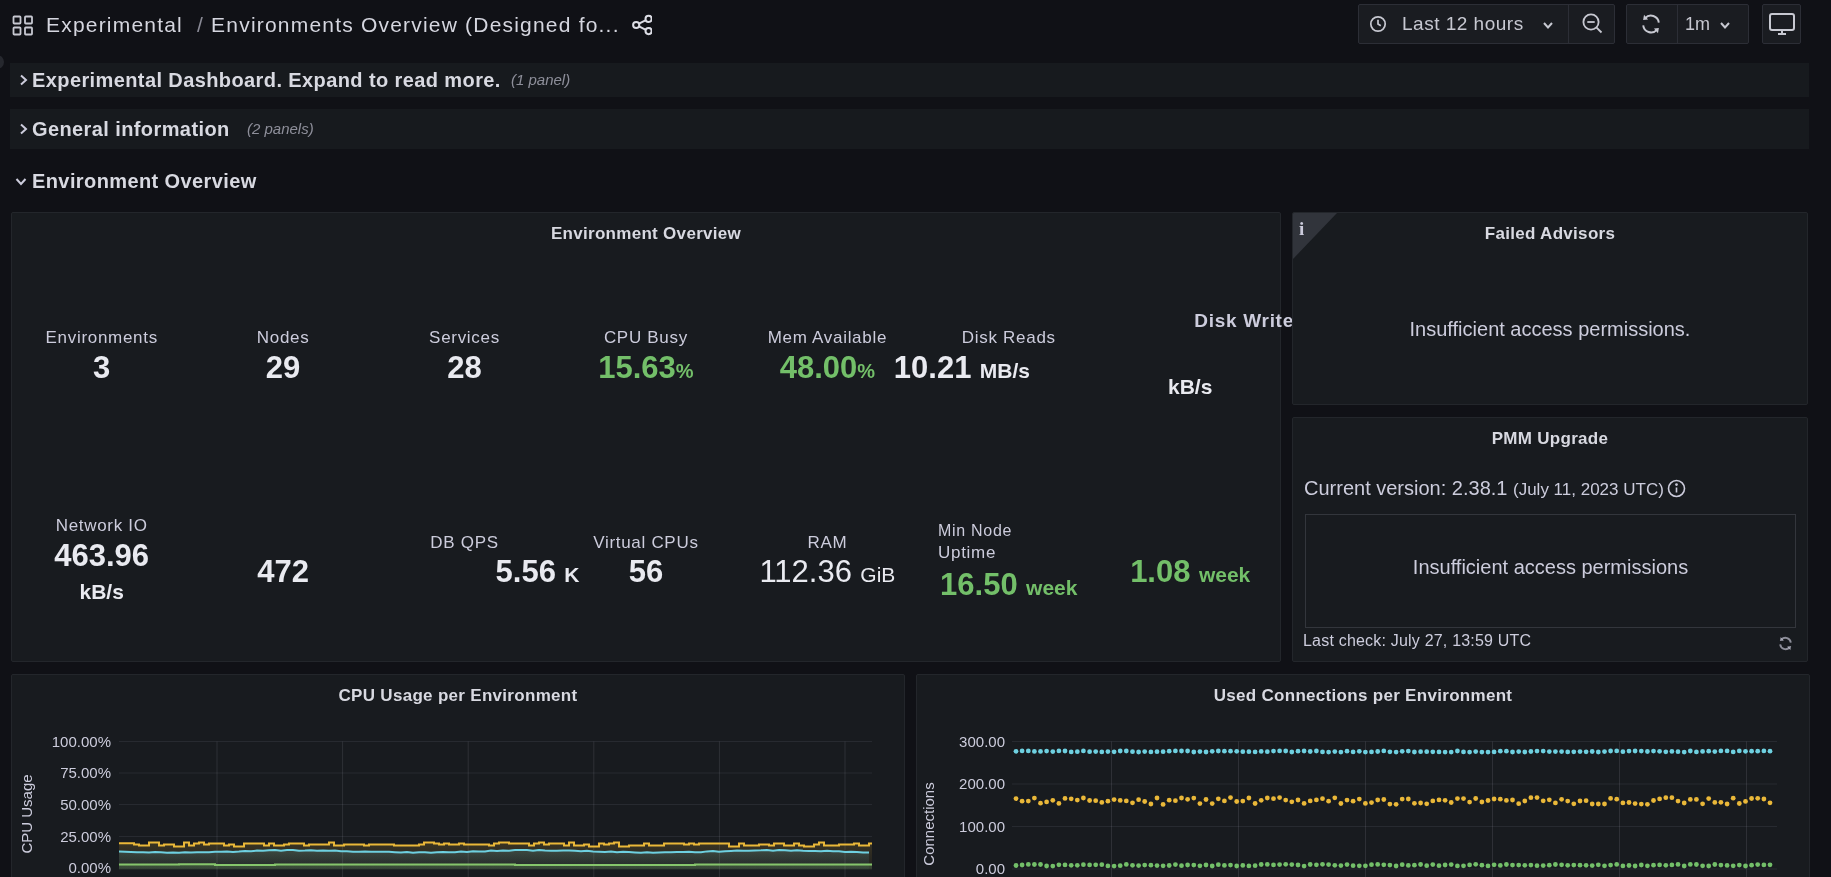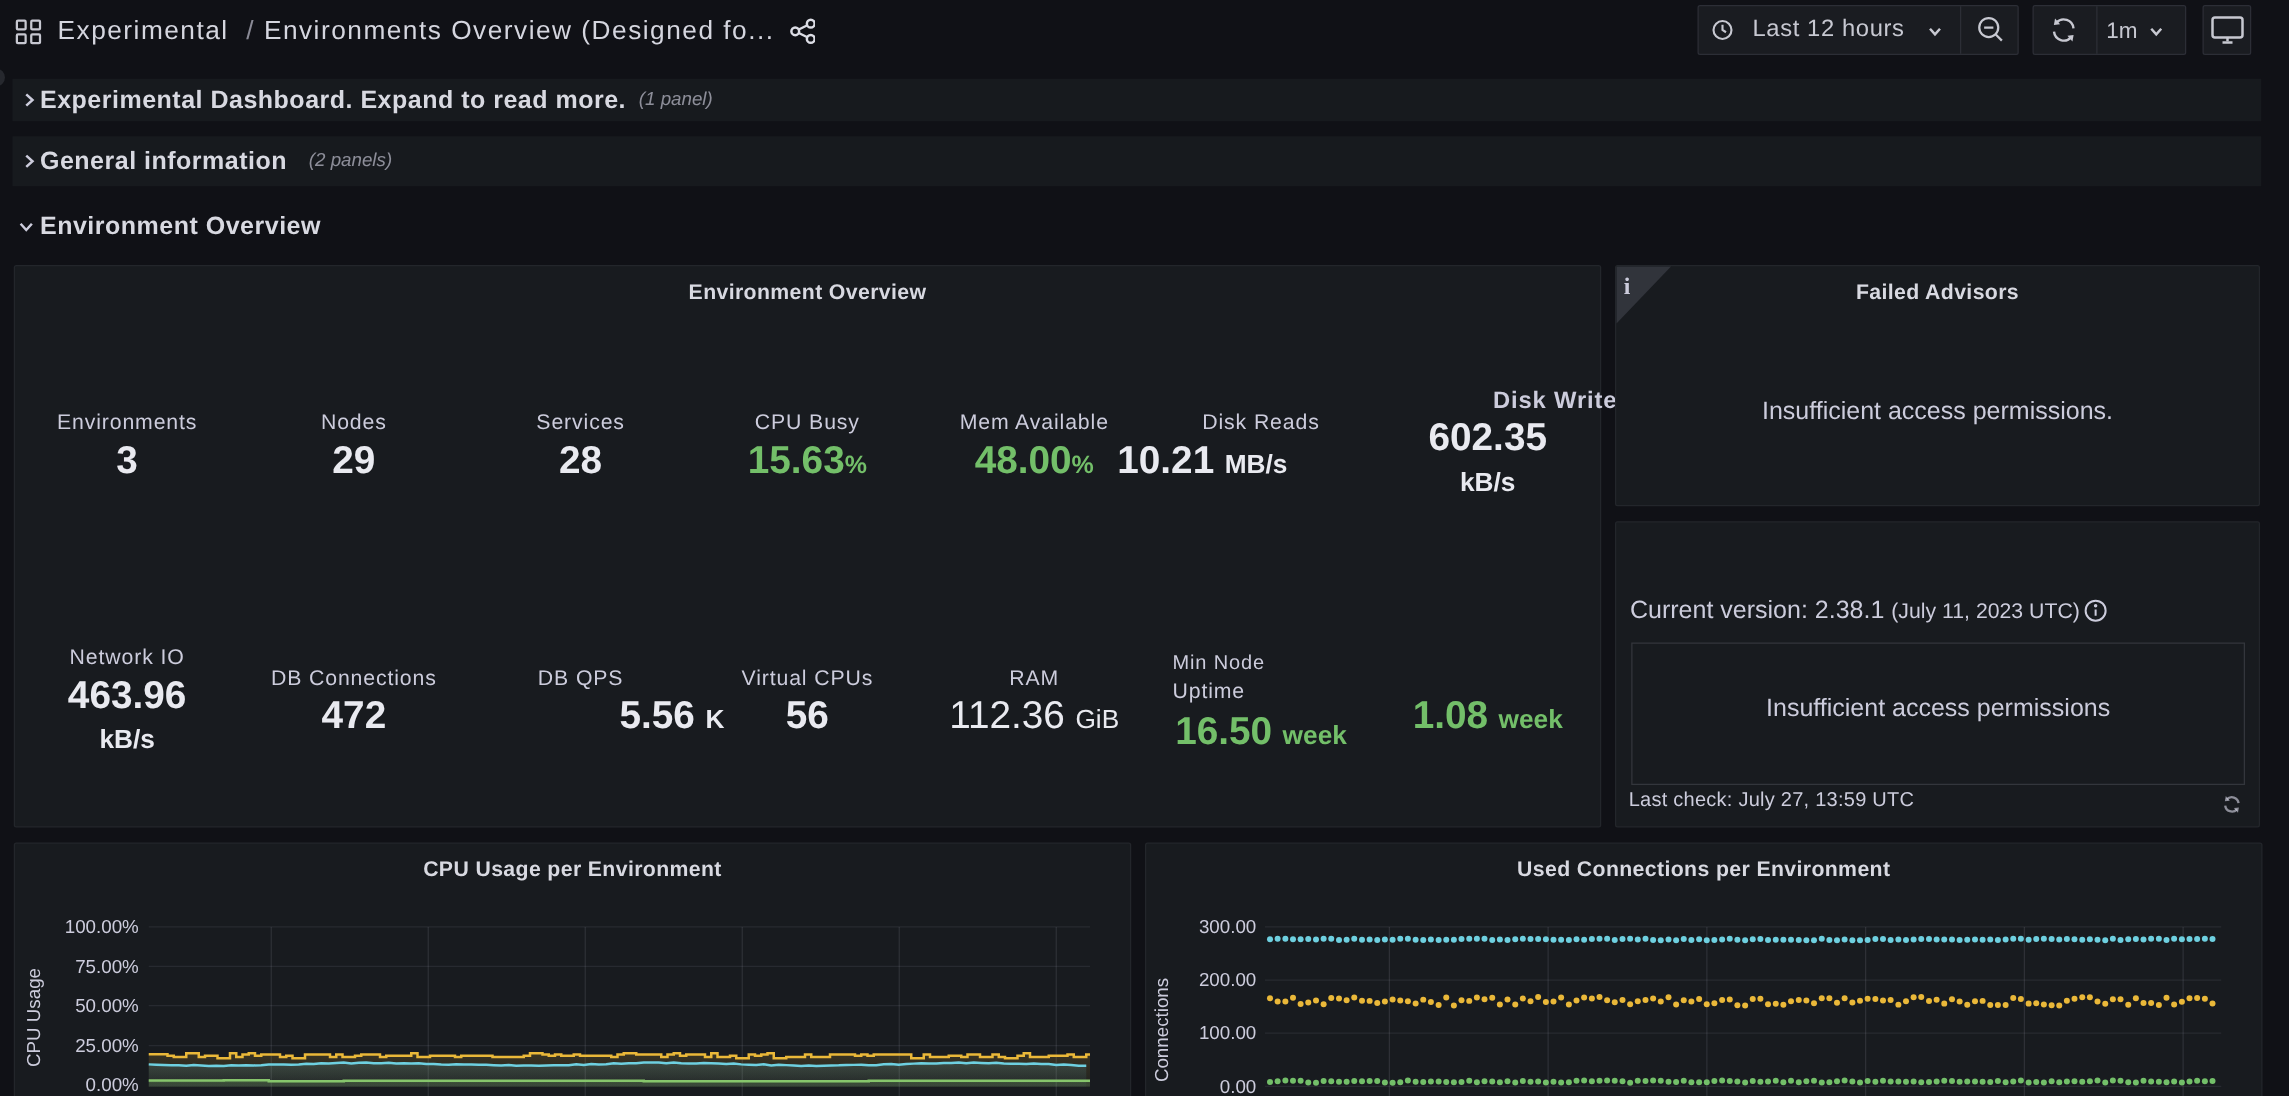--- a/index.html
+++ b/index.html
@@ -84,26 +84,24 @@
     <div style="position:absolute;left:168.10000000000002px;top:347.5px;width:230px;height:40px;line-height:40px;text-align:center;font-size:31px;font-weight:700;color:#e9eaf0;letter-spacing:0">29</div>
     <div style="position:absolute;left:349.5px;top:317.5px;width:230px;height:40px;line-height:40px;text-align:center;font-size:17px;font-weight:400;color:#ccccdc;letter-spacing:0.7px">Services</div>
     <div style="position:absolute;left:349.5px;top:347.5px;width:230px;height:40px;line-height:40px;text-align:center;font-size:31px;font-weight:700;color:#e9eaf0;letter-spacing:0">28</div>
     <div style="position:absolute;left:530.9px;top:317.5px;width:230px;height:40px;line-height:40px;text-align:center;font-size:17px;font-weight:400;color:#ccccdc;letter-spacing:0.7px">CPU Busy</div>
     <div style="position:absolute;left:530.9px;top:347.5px;width:230px;height:40px;line-height:40px;text-align:center;font-size:31px;font-weight:700;color:#73bf69;letter-spacing:0">15.63<span style="font-size:20px">%</span></div>
     <div style="position:absolute;left:712.4px;top:317.5px;width:230px;height:40px;line-height:40px;text-align:center;font-size:17px;font-weight:400;color:#ccccdc;letter-spacing:0.7px">Mem Available</div>
     <div style="position:absolute;left:712.4px;top:347.5px;width:230px;height:40px;line-height:40px;text-align:center;font-size:31px;font-weight:700;color:#73bf69;letter-spacing:0">48.00<span style="font-size:20px">%</span></div>
     <div style="position:absolute;left:893.8px;top:317.5px;width:230px;height:40px;line-height:40px;text-align:center;font-size:17px;font-weight:400;color:#ccccdc;letter-spacing:0.7px">Disk Reads</div>
     <div style="position:absolute;left:893.8px;top:347.5px;width:230px;height:40px;line-height:40px;text-align:left;font-size:31px;font-weight:700;color:#e9eaf0;letter-spacing:0">10.21<span style="font-size:21px">  MB/s</span></div>
     <div style="position:absolute;left:1075.2px;top:300.5px;width:230px;height:40px;line-height:40px;text-align:right;font-size:19px;font-weight:700;color:#ccccdc;letter-spacing:0.7px">Disk Writes</div>
-    <div style="position:absolute;left:1075.2px;top:330.0px;width:230px;height:40px;line-height:40px;text-align:center;font-size:31px;font-weight:700;color:#e9eaf0;letter-spacing:0">602.35</div>
     <div style="position:absolute;left:1075.2px;top:366.5px;width:230px;height:40px;line-height:40px;text-align:center;font-size:21px;font-weight:700;color:#e9eaf0;letter-spacing:0">kB/s</div>
     <div style="position:absolute;left:-13.299999999999997px;top:505.70000000000005px;width:230px;height:40px;line-height:40px;text-align:center;font-size:17px;font-weight:400;color:#ccccdc;letter-spacing:0.7px">Network IO</div>
     <div style="position:absolute;left:-13.299999999999997px;top:536.0px;width:230px;height:40px;line-height:40px;text-align:center;font-size:31px;font-weight:700;color:#e9eaf0;letter-spacing:0">463.96</div>
     <div style="position:absolute;left:-13.299999999999997px;top:572.0px;width:230px;height:40px;line-height:40px;text-align:center;font-size:21px;font-weight:700;color:#e9eaf0;letter-spacing:0">kB/s</div>
-    <div style="position:absolute;left:168.10000000000002px;top:522.5px;width:230px;height:40px;line-height:40px;text-align:center;font-size:17px;font-weight:400;color:#ccccdc;letter-spacing:0.7px">DB Connections</div>
     <div style="position:absolute;left:168.10000000000002px;top:551.5px;width:230px;height:40px;line-height:40px;text-align:center;font-size:31px;font-weight:700;color:#e9eaf0;letter-spacing:0">472</div>
     <div style="position:absolute;left:349.5px;top:522.5px;width:230px;height:40px;line-height:40px;text-align:center;font-size:17px;font-weight:400;color:#ccccdc;letter-spacing:0.7px">DB QPS</div>
     <div style="position:absolute;left:349.5px;top:551.5px;width:230px;height:40px;line-height:40px;text-align:right;font-size:31px;font-weight:700;color:#e9eaf0;letter-spacing:0">5.56<span style="font-size:21px">  K</span></div>
     <div style="position:absolute;left:530.9px;top:522.5px;width:230px;height:40px;line-height:40px;text-align:center;font-size:17px;font-weight:400;color:#ccccdc;letter-spacing:0.7px">Virtual CPUs</div>
     <div style="position:absolute;left:530.9px;top:551.5px;width:230px;height:40px;line-height:40px;text-align:center;font-size:31px;font-weight:700;color:#e9eaf0;letter-spacing:0">56</div>
     <div style="position:absolute;left:712.4px;top:522.5px;width:230px;height:40px;line-height:40px;text-align:center;font-size:17px;font-weight:400;color:#ccccdc;letter-spacing:0.7px">RAM</div>
     <div style="position:absolute;left:712.4px;top:551.5px;width:230px;height:40px;line-height:40px;text-align:center;font-size:31px;font-weight:400;color:#e9eaf0;letter-spacing:0">112.36<span style="font-size:21px">  GiB</span></div>
     <div style="position:absolute;left:938px;top:520px;width:160px;height:22px;line-height:22px;font-size:16px;letter-spacing:0.7px;color:#ccccdc">Min Node</div>
     <div style="position:absolute;left:938px;top:542px;width:160px;height:22px;line-height:22px;font-size:17px;letter-spacing:0.7px;color:#ccccdc">Uptime</div>
     <div style="position:absolute;left:893.8px;top:565.0px;width:230px;height:40px;line-height:40px;text-align:center;font-size:31px;font-weight:700;color:#73bf69;letter-spacing:0">16.50<span style="font-size:21px">  week</span></div>
@@ -112,20 +110,21 @@
 <div class="panel" style="left:1292px;top:212px;width:516px;height:193px;overflow:hidden">
       <svg width="44" height="46" viewBox="0 0 44 46" style="position:absolute;left:0;top:0">
         <path d="M0 0 L44 0 L0 46 Z" fill="#31343b"></path>
         <text x="6" y="22" font-family="Liberation Serif, serif" font-size="19" font-weight="700" fill="#ccccdc">i</text>
       </svg>
     </div>
 <div class="ptitle" style="left:1292px;top:224px;width:516px">Failed Advisors</div>
 <div style="position:absolute;left:1292px;top:318px;width:516px;height:22px;line-height:22px;text-align:center;font-size:20px;color:#ccccdc">Insufficient access permissions.</div>
 
 <div class="panel" style="left:1292px;top:417px;width:516px;height:245px"></div>
+<div class="ptitle" style="left:1292px;top:429px;width:516px">PMM Upgrade</div>
 <div style="position:absolute;left:1304px;top:476px;height:24px;line-height:24px;font-size:20px;color:#ccccdc">Current version: 2.38.1 <span style="font-size:17px">(July 11, 2023 UTC)</span></div>
 <svg width="19" height="19" viewBox="0 0 19 19" style="position:absolute;left:1667px;top:479px" fill="none" stroke="#ccccdc" stroke-width="1.6">
  <circle cx="9.5" cy="9.5" r="8"></circle>
       <line x1="9.5" y1="8.5" x2="9.5" y2="13.5"></line>
       <circle cx="9.5" cy="5.6" r="0.6" fill="#ccccdc"></circle>
 </svg>
 <div style="position:absolute;left:1305px;top:514px;width:491px;height:114px;border:1px solid #33363c"></div>
 <div style="position:absolute;left:1305px;top:556px;width:491px;height:22px;line-height:22px;text-align:center;font-size:20px;color:#ccccdc">Insufficient access permissions</div>
 <div style="position:absolute;left:1303px;top:630px;height:22px;line-height:22px;font-size:16px;letter-spacing:0.2px;color:#ccccdc">Last check: July 27, 13:59 UTC</div>
 <svg width="15" height="15" viewBox="0 0 24 24" style="position:absolute;left:1778px;top:636px" fill="none" stroke="rgba(204,204,220,0.65)" stroke-width="3">

